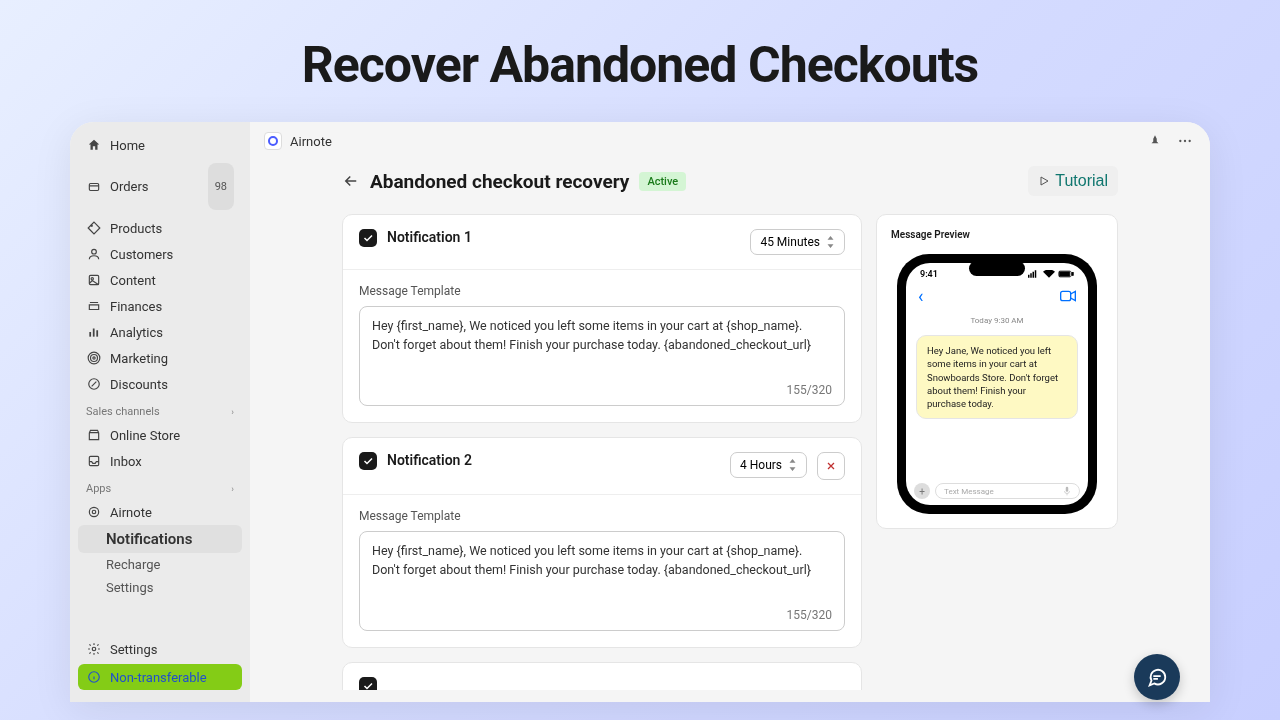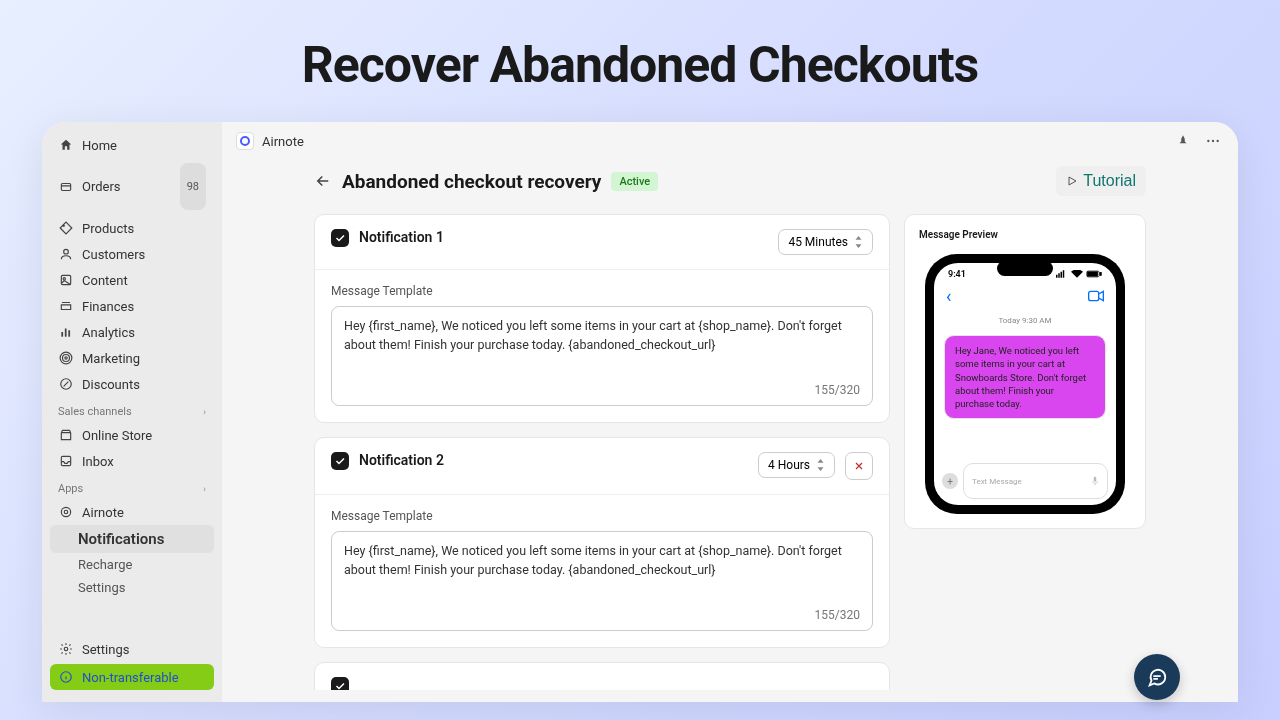--- a/index.html
+++ b/index.html
@@ -12,21 +12,21 @@
 }
 .hero-title {
   text-align: center;
   font-size: 50px;
   font-weight: 700;
   color: #1a1a1a;
   padding: 36px 0 28px;
   letter-spacing: -1px;
 }
 .app-window {
-  margin: 0 42px;
+  margin: 0 70px;
   background: #f5f5f5;
   border-radius: 24px 24px 0 0;
   height: 580px;
   display: flex;
   overflow: hidden;
   box-shadow: 0 8px 40px rgba(0,0,0,0.08);
 }
 .sidebar {
   width: 180px;
   background: #ebebeb;
@@ -134,26 +134,26 @@
 }
 .phone-screen { background:#fff; border-radius:24px; height:100%; overflow:hidden; position:relative; }
 .notch { position:absolute; top:7px; left:50%; transform:translateX(-50%); width:56px; height:15px; background:#000; border-radius:10px; z-index:2; }
 .status-row { display:flex; justify-content:space-between; padding:6px 14px 0; font-size:9px; font-weight:600; align-items:center; }
 .status-icons { display:flex; gap:3px; align-items:center; }
 .nav-row { display:flex; justify-content:space-between; padding:6px 12px; align-items:center; }
 .nav-back { color:#0070ff; font-size:18px; cursor:pointer; }
 .nav-cam { color:#0070ff; }
 .today { text-align:center; font-size:8px; color:#888; padding:4px 0; }
 .bubble {
-  margin:6px 10px; background:#d946ef; border-radius:10px; padding:8px 10px;
+  margin:6px 10px; background:#fef9c3; border-radius:10px; padding:8px 10px;
   font-size:9.5px; line-height:1.4; color:#222; border:1px solid #e5e5e5;
 }
 .compose-row { position:absolute; bottom:6px; left:8px; right:8px; display:flex; gap:5px; align-items:center; }
 .compose-plus { width:16px; height:16px; border-radius:50%; background:#ddd; display:flex; align-items:center; justify-content:center; font-size:10px; color:#777;}
-.compose-input { flex:1; border:1px solid #ddd; border-radius:10px; padding:12px 8px; font-size:8px; color:#aaa; display:flex; align-items:flex-end; justify-content:space-between;}
+.compose-input { flex:1; border:1px solid #ddd; border-radius:10px; padding:2px 8px; font-size:8px; color:#aaa; display:flex; align-items:flex-end; justify-content:space-between;}
 
 .fab {
   position:fixed; bottom:20px; right:100px;
   width:46px; height:46px; border-radius:50%; background:#1a3a5a;
   display:flex; align-items:center; justify-content:center; cursor:pointer;
   box-shadow:0 4px 12px rgba(0,0,0,0.2);
 }
 .chevron { font-size:9px; color:#888; }
 svg { display:block; }
 </style>

